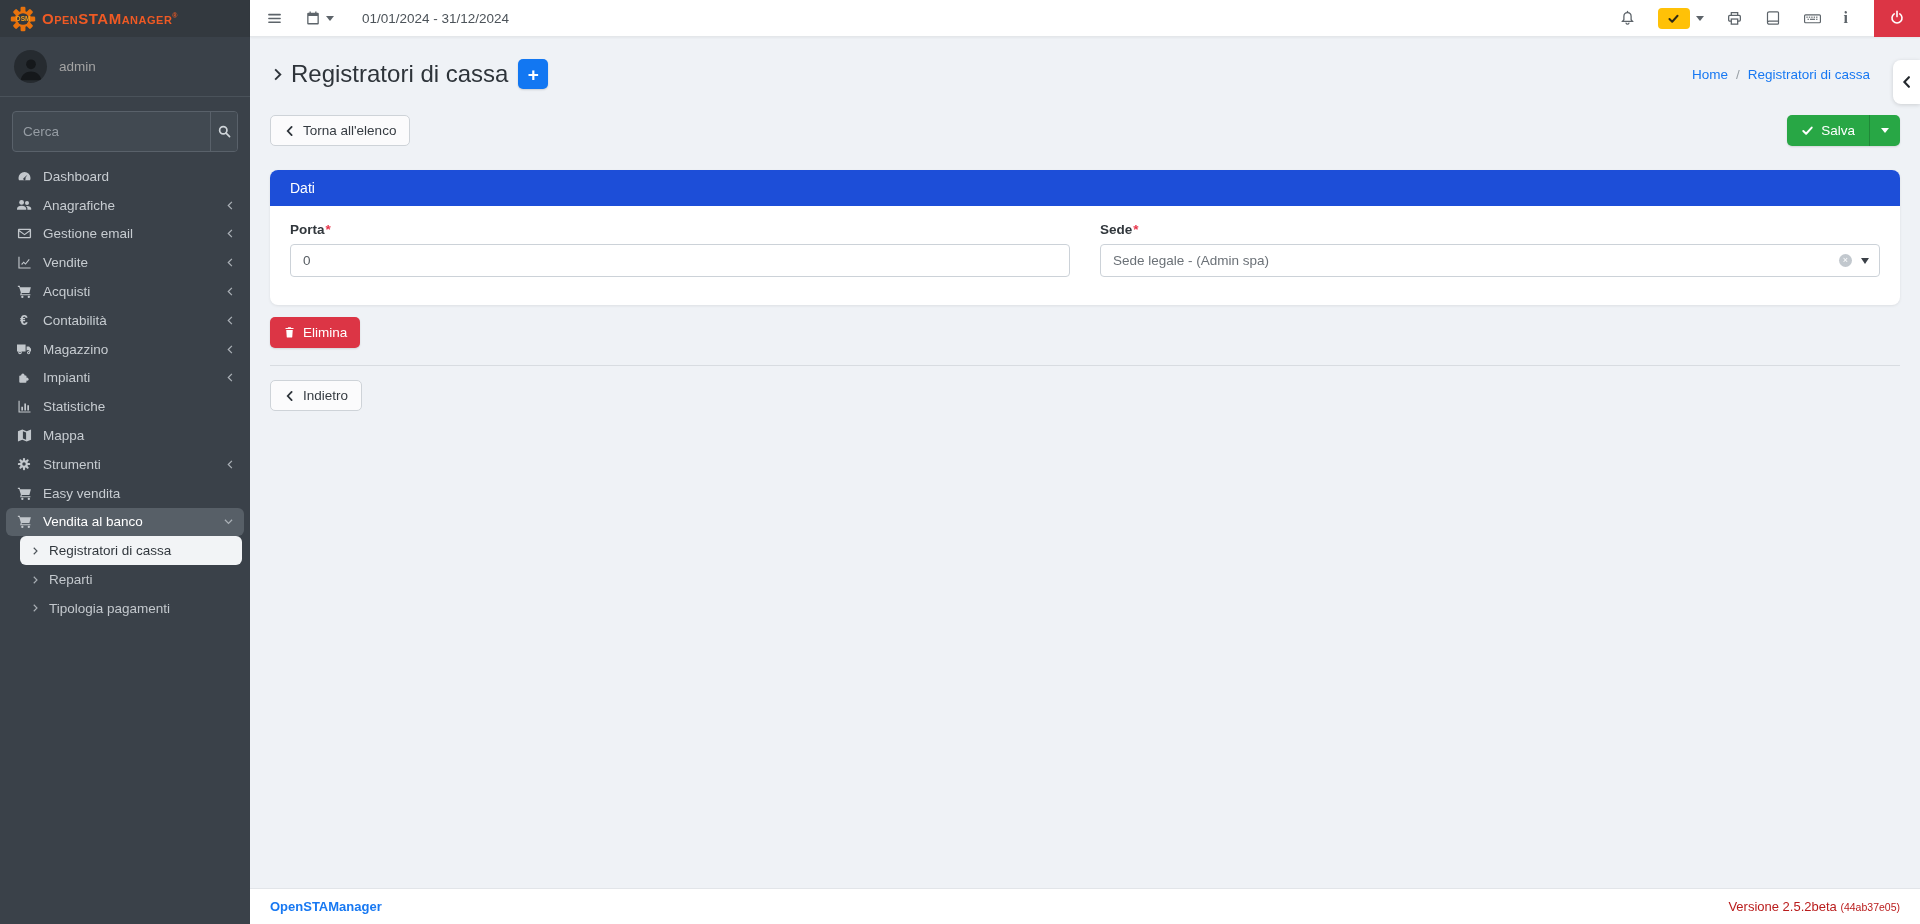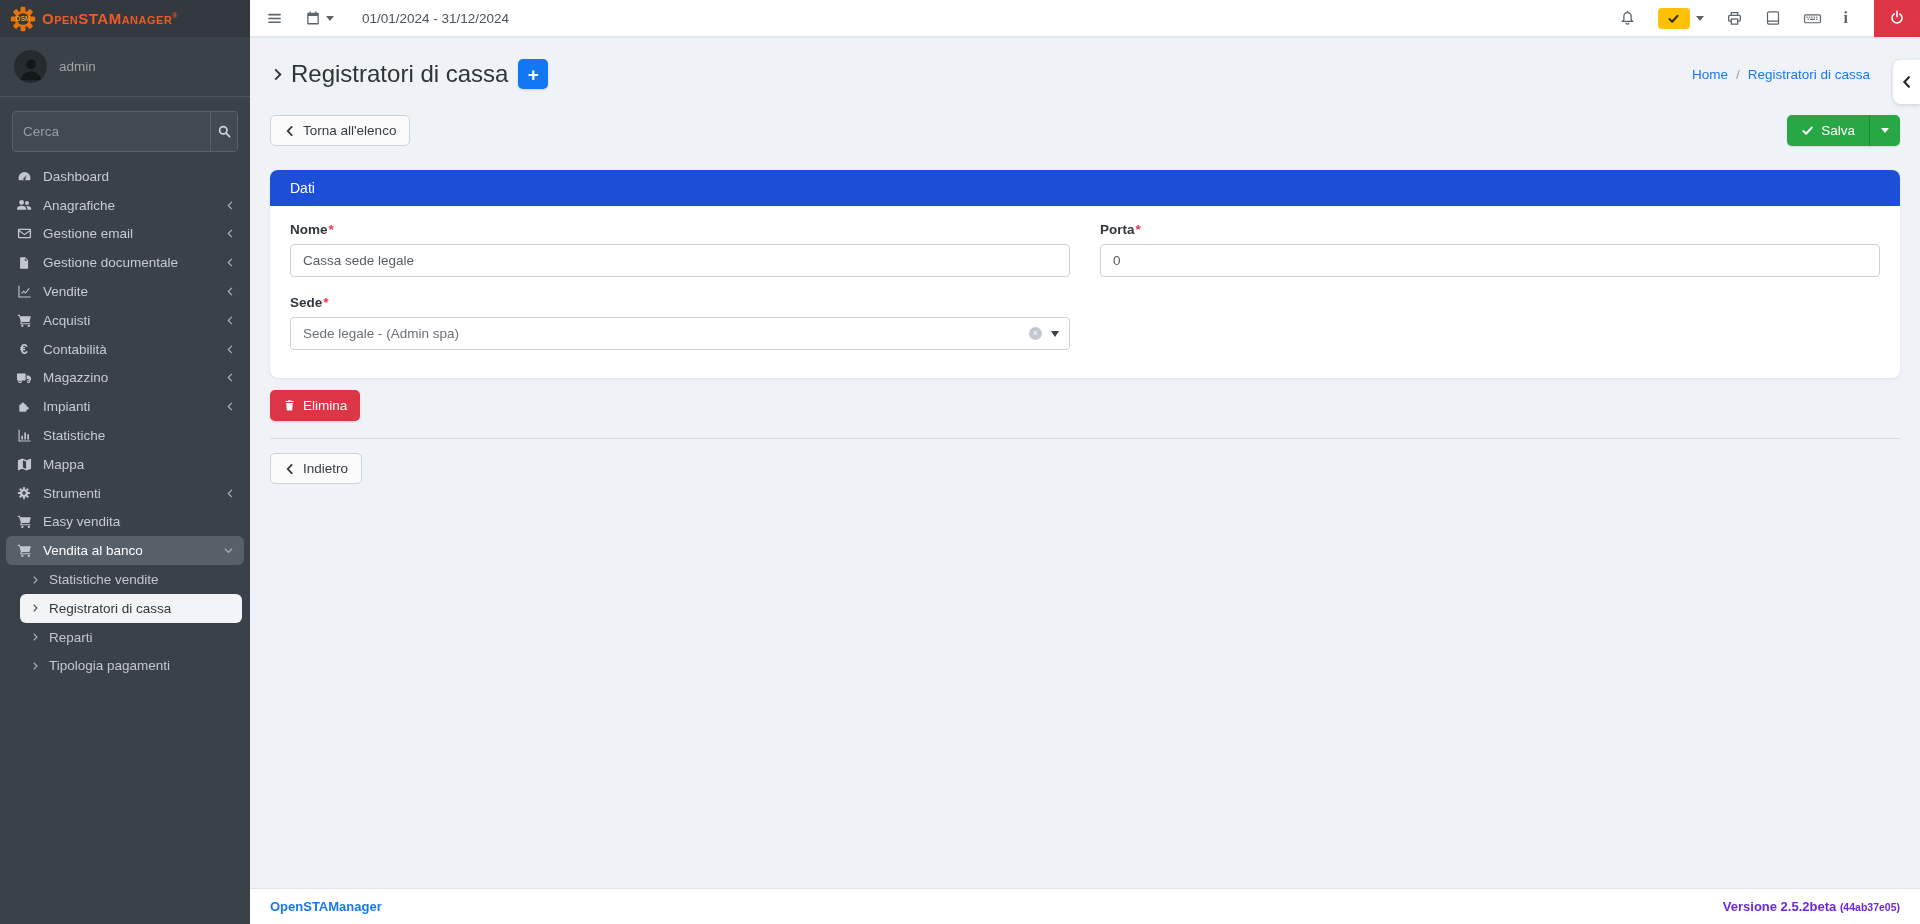--- a/index.html
+++ b/index.html
@@ -67,21 +67,21 @@
   .tselect .sel-text { flex:1; }
   .clear-circle { width:13px; height:13px; border-radius:50%; background:#c2c8ce; color:#fff; font-size:9px; line-height:13px; text-align:center; margin-right:9px; cursor:pointer; }
   .sel-caret { width:0; height:0; border-left:4.5px solid transparent; border-right:4.5px solid transparent; border-top:6px solid #3a4047; }
 
   .btn-danger { display:inline-flex; align-items:center; gap:7px; background:#dc3545; color:#fff; border:none; border-radius:5px; padding:8px 13px; font-size:13.5px; cursor:pointer; margin-top:12px; box-shadow:0 1px 2px rgba(0,0,0,.12); }
   .hr { border:none; border-top:1px solid #d8dce1; margin:17px 0 14px; }
 
   
   .footer { height:36px; background:#ffffff; border-top:1px solid #e2e5e9; display:flex; align-items:center; padding:0 20px; }
   .footer a { color:#1778f2; font-size:13px; font-weight:bold; text-decoration:none; cursor:pointer; }
-  .footer .version { margin-left:auto; color:#6d28d9; font-size:13px;font-weight:bold; }
+  .footer .version { margin-left:auto; color:#b91c1c; font-size:13px; }
   .footer .build { font-size:10.5px; }
 
   svg { display:block; }
 </style>
 </head>
 <body>
 
 <div class="topbar">
   <div class="brand">
     <span class="brand-gear">
@@ -223,33 +223,20 @@
         </span>
       <span>Gestione email</span>
       <span class="chev">
           <svg viewBox="0 0 16 16" width="11" height="11" fill="none" stroke="currentColor" stroke-width="1.8">
             <path d="M10 2.8 4.8 8 10 13.2"></path>
           </svg>
         </span>
     </li>
     <li>
       <span class="mi">
-          <svg viewBox="0 0 16 16" width="14" height="14" fill="currentColor">
-            <path d="M4.1 1.4h5.2l3.4 3.4v9.2c0 .4-.3.6-.6.6H4.1a.6.6 0 0 1-.6-.6V2c0-.4.2-.6.6-.6zm4.9 1.2v2.7h2.7L9 2.6zM5.4 7.8h5.2v1H5.4v-1zm0 2.4h5.2v1H5.4v-1z"></path>
-          </svg>
-        </span>
-      <span>Gestione documentale</span>
-      <span class="chev">
-          <svg viewBox="0 0 16 16" width="11" height="11" fill="none" stroke="currentColor" stroke-width="1.8">
-            <path d="M10 2.8 4.8 8 10 13.2"></path>
-          </svg>
-        </span>
-    </li>
-    <li>
-      <span class="mi">
           <svg viewBox="0 0 16 16" width="15" height="15" fill="currentColor">
             <path d="M1.5 1.8h1.2v11.4h11.8v1.2H1.5V1.8zm3 7.9 2.6-2.9 1.9 1.9 3.6-4.4.9.8-4.4 5.4-2-1.9-1.8 2-.8-.9z"></path>
           </svg>
         </span>
       <span>Vendite</span>
       <span class="chev">
           <svg viewBox="0 0 16 16" width="11" height="11" fill="none" stroke="currentColor" stroke-width="1.8">
             <path d="M10 2.8 4.8 8 10 13.2"></path>
           </svg>
         </span>
@@ -358,28 +345,20 @@
         </span>
       <span>Vendita al banco</span>
       <span class="chev">
           <svg viewBox="0 0 16 16" width="11" height="11" fill="none" stroke="currentColor" stroke-width="1.8">
             <path d="M2.8 5.5 8 10.7l5.2-5.2"></path>
           </svg>
         </span>
     </li>
   </ul>
   <ul class="submenu">
-    <li>
-      <span class="sb">
-          <svg viewBox="0 0 16 16" width="10" height="10" fill="none" stroke="currentColor" stroke-width="1.8">
-            <path d="M6 2.8 11.2 8 6 13.2"></path>
-          </svg>
-        </span>
-      <span>Statistiche vendite</span>
-    </li>
     <li class="active-sub">
       <span class="sb">
           <svg viewBox="0 0 16 16" width="10" height="10" fill="none" stroke="currentColor" stroke-width="1.8">
             <path d="M6 2.8 11.2 8 6 13.2"></path>
           </svg>
         </span>
       <span>Registratori di cassa</span>
     </li>
     <li>
       <span class="sb">
@@ -441,24 +420,20 @@
         <span class="save-caret">
             <span class="caret"></span>
           </span>
       </div>
     </div>
 
     <div class="card">
       <div class="card-header">Dati</div>
       <div class="card-body">
         <div class="field">
-          <label><span>Nome</span><span class="req">*</span></label>
-          <input class="tinput" value="Cassa sede legale" style="">
-        </div>
-        <div class="field">
           <label><span>Porta</span><span class="req">*</span></label>
           <input class="tinput" value="0" style="">
         </div>
         <div class="field">
           <label><span>Sede</span><span class="req">*</span></label>
           <div class="tselect">
             <span class="sel-text">Sede legale - (Admin spa)</span>
             <span class="clear-circle">×</span>
             <span class="sel-caret"></span>
           </div>

